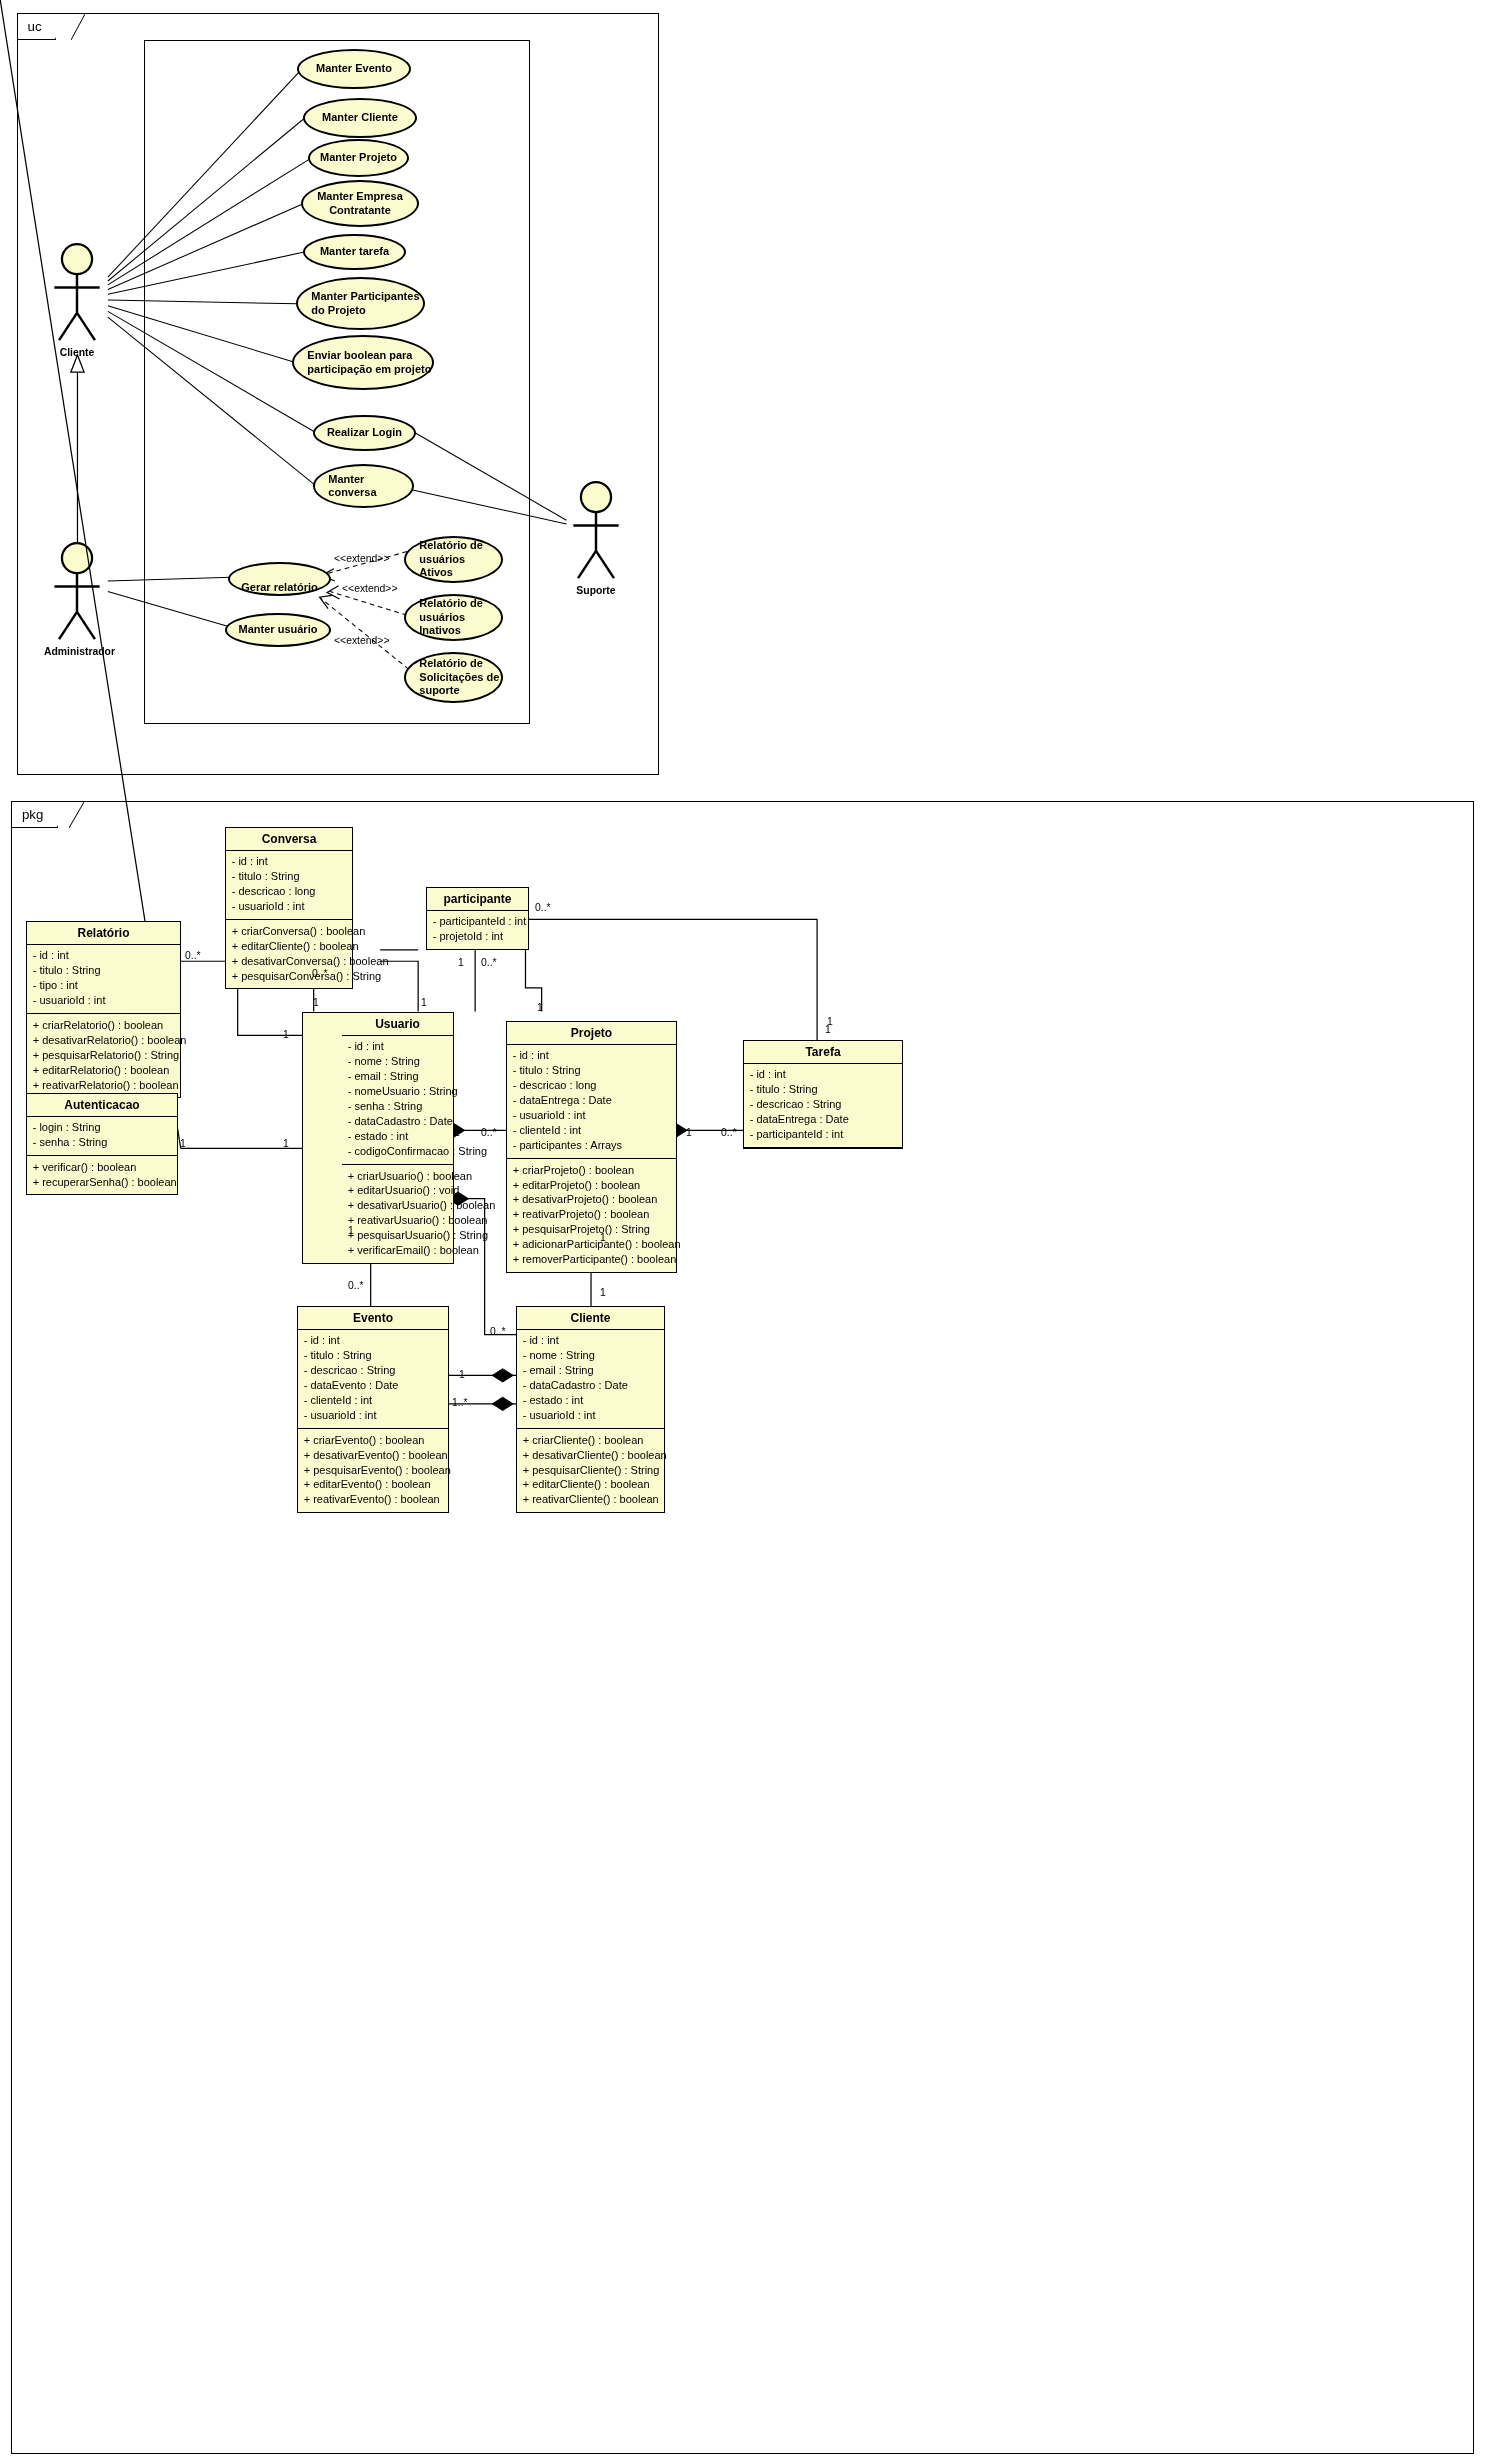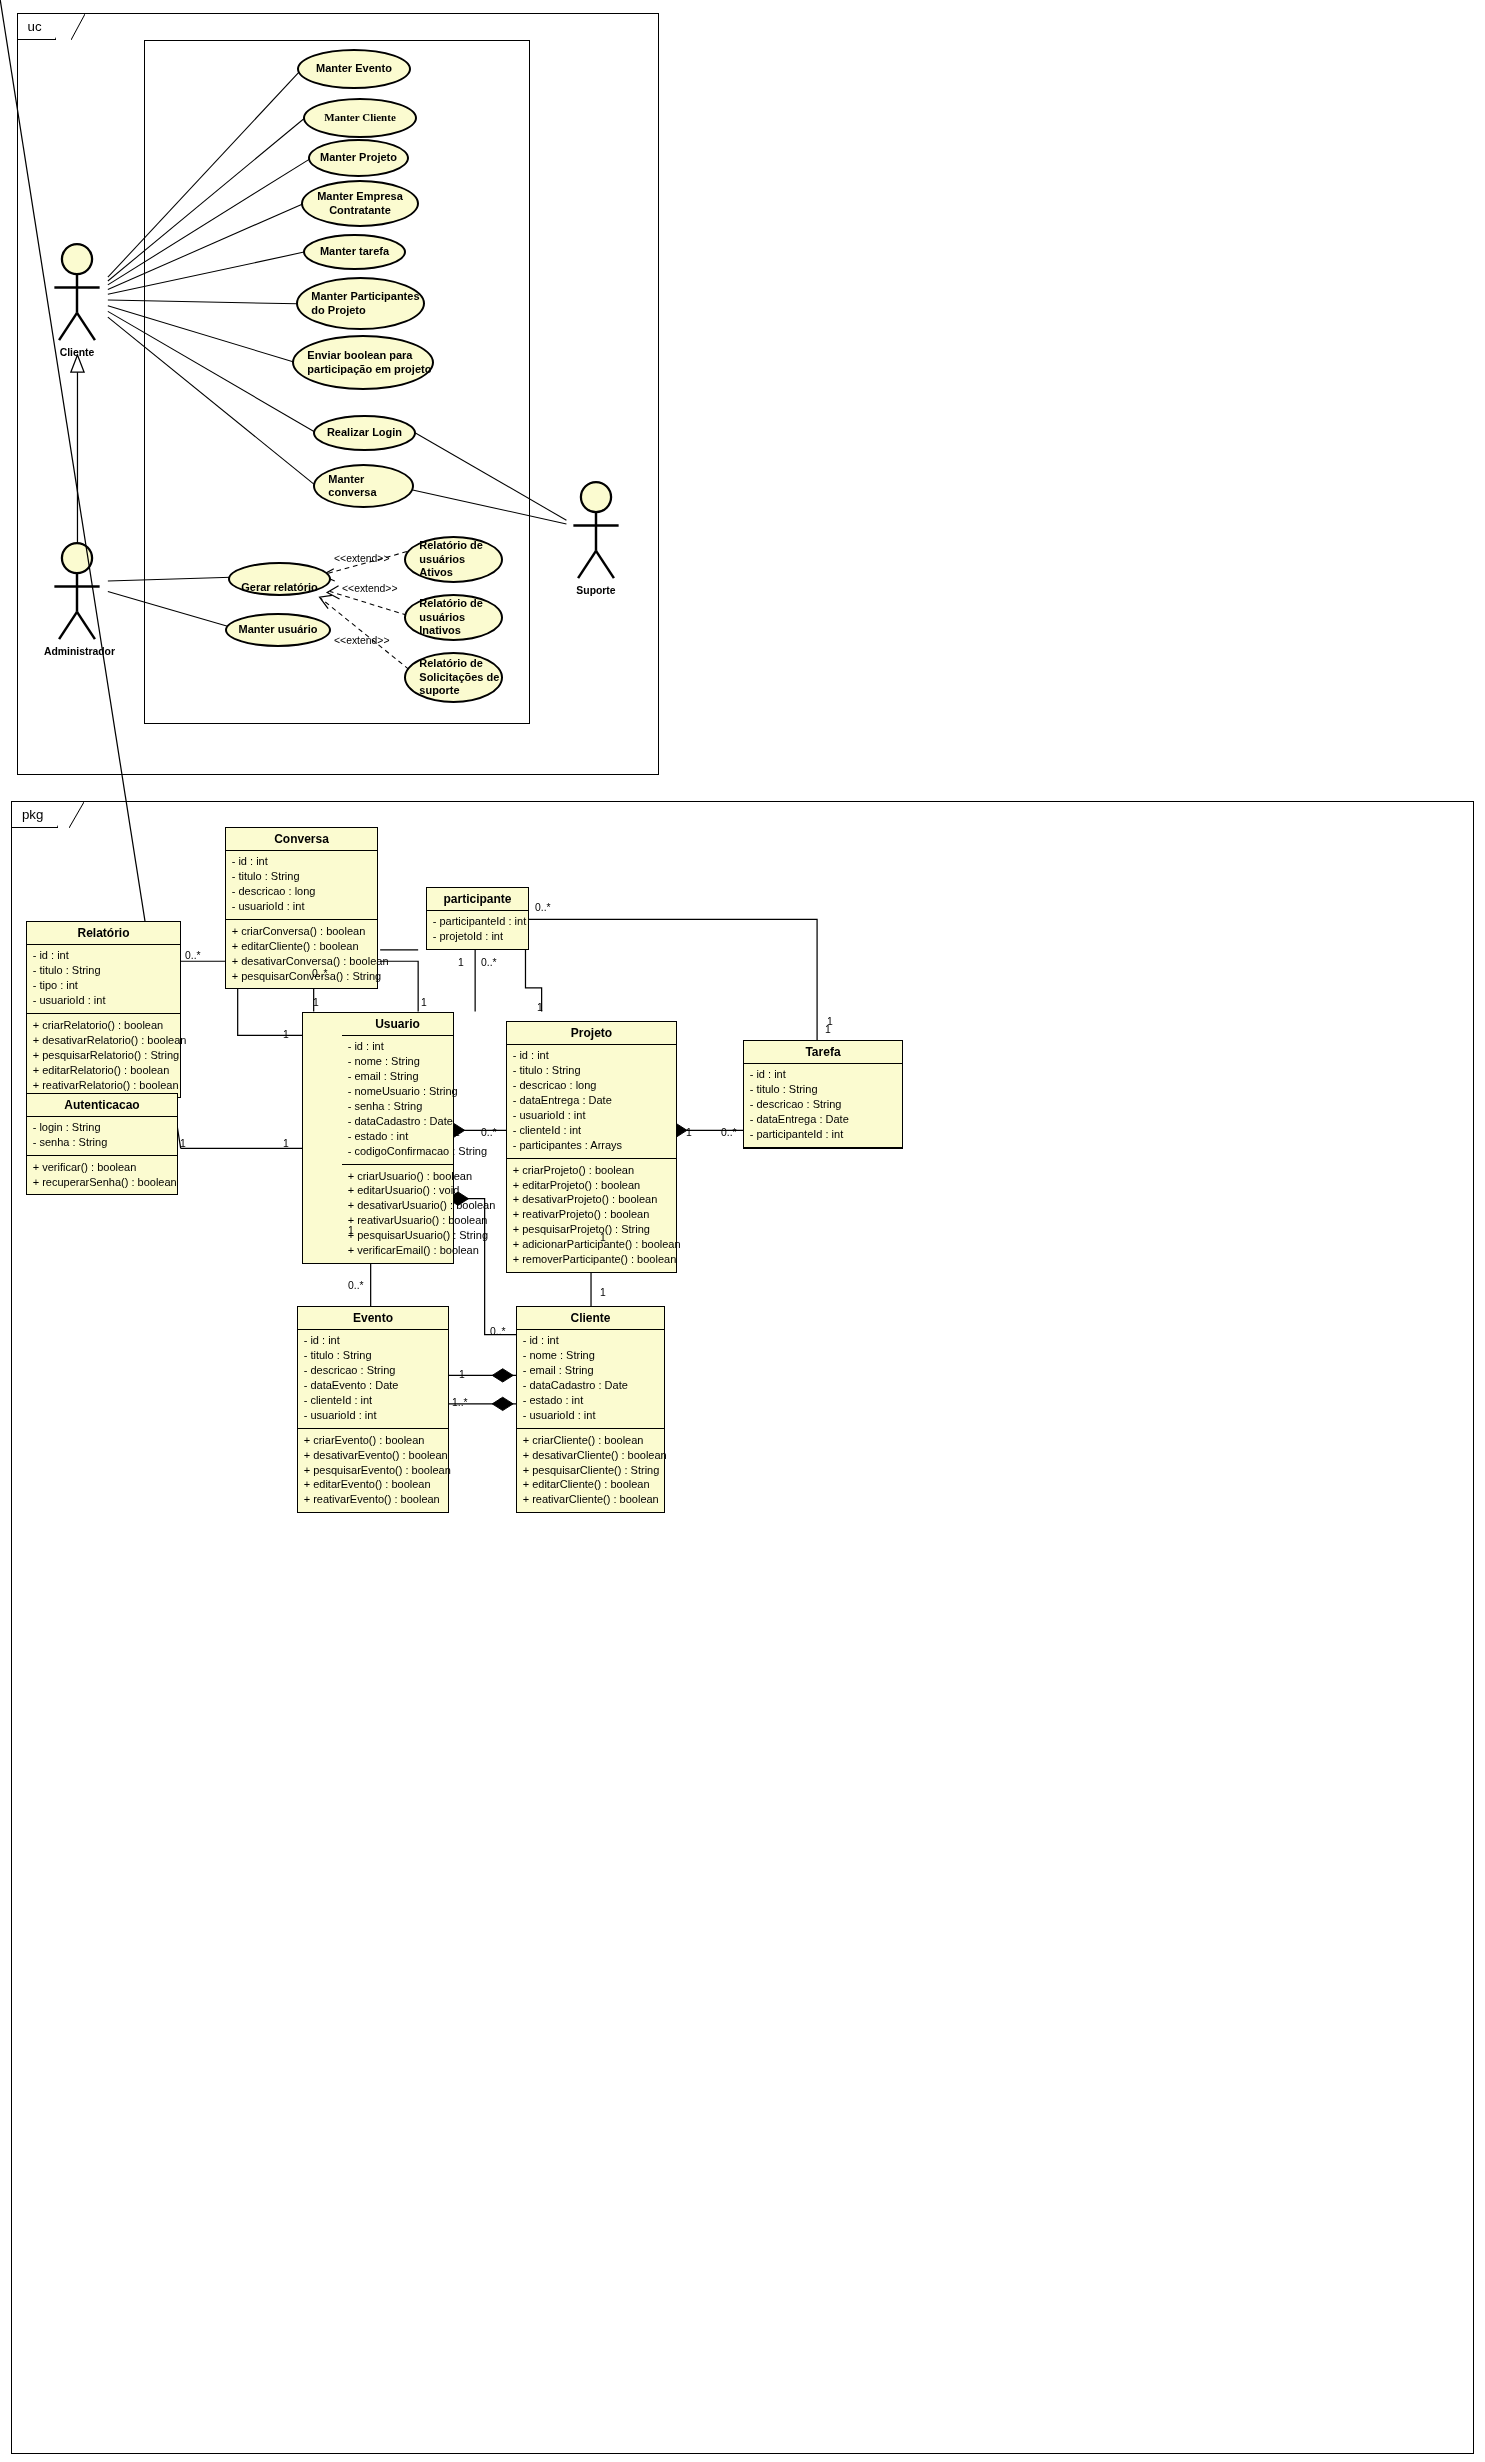--- a/index.html
+++ b/index.html
@@ -85,21 +85,21 @@
     <polyline points="351,599 338,606 352,612"></polyline>
     <polyline points="356,617 344,624 357,631"></polyline>
     <polyline points="345,641 336,629 349,627"></polyline>
   </g>
 </svg>
 
 <div class="uc" style="left:297px;top:49px;width:114px;height:40px;">
   <span>Manter Evento</span>
   </div>
 
-<div class="uc" style="left:303px;top:98px;width:114px;height:40px;font-family:Liberation Serif, serif;">
+<div class="uc" style="left:303px;top:98px;width:114px;height:40px;">
   <span>Manter Cliente</span>
   </div>
 
 <div class="uc" style="left:308px;top:139px;width:101px;height:38px;">
   <span>Manter Projeto</span>
   </div>
 
 <div class="uc" style="left:301px;top:180px;width:118px;height:47px;">
   <span>Manter Empresa Contratante</span>
   </div>
@@ -222,21 +222,21 @@
     <polygon points="478,1183 489,1190 478,1197 467,1190"></polygon>
     <polygon points="712,1183 723,1190 712,1197 701,1190"></polygon>
     <polygon points="390,1268 397,1279 390,1290 383,1279"></polygon>
     <polygon points="622,1276 629,1287 622,1298 615,1287"></polygon>
     <polygon points="482,1255 493,1262 482,1269 471,1262"></polygon>
     <polygon points="540,1448 529,1455 518,1448 529,1441"></polygon>
     <polygon points="540,1478 529,1485 518,1478 529,1471"></polygon>
   </g>
 </svg>
 
-<div class="cls" style="left:225px;top:827px;width:153px;">
+<div class="cls" style="left:225px;top:827px;width:128px;">
   <div class="hd">Conversa</div>
   <div class="sec attrs">
     <div>- id : int</div>
     <div>- titulo : String</div>
     <div>- descricao : long</div>
     <div>- usuarioId : int</div>
   </div>
   <div class="sec ops">
     <div>+ criarConversa() : boolean</div>
     <div>+ editarCliente() : boolean</div>

